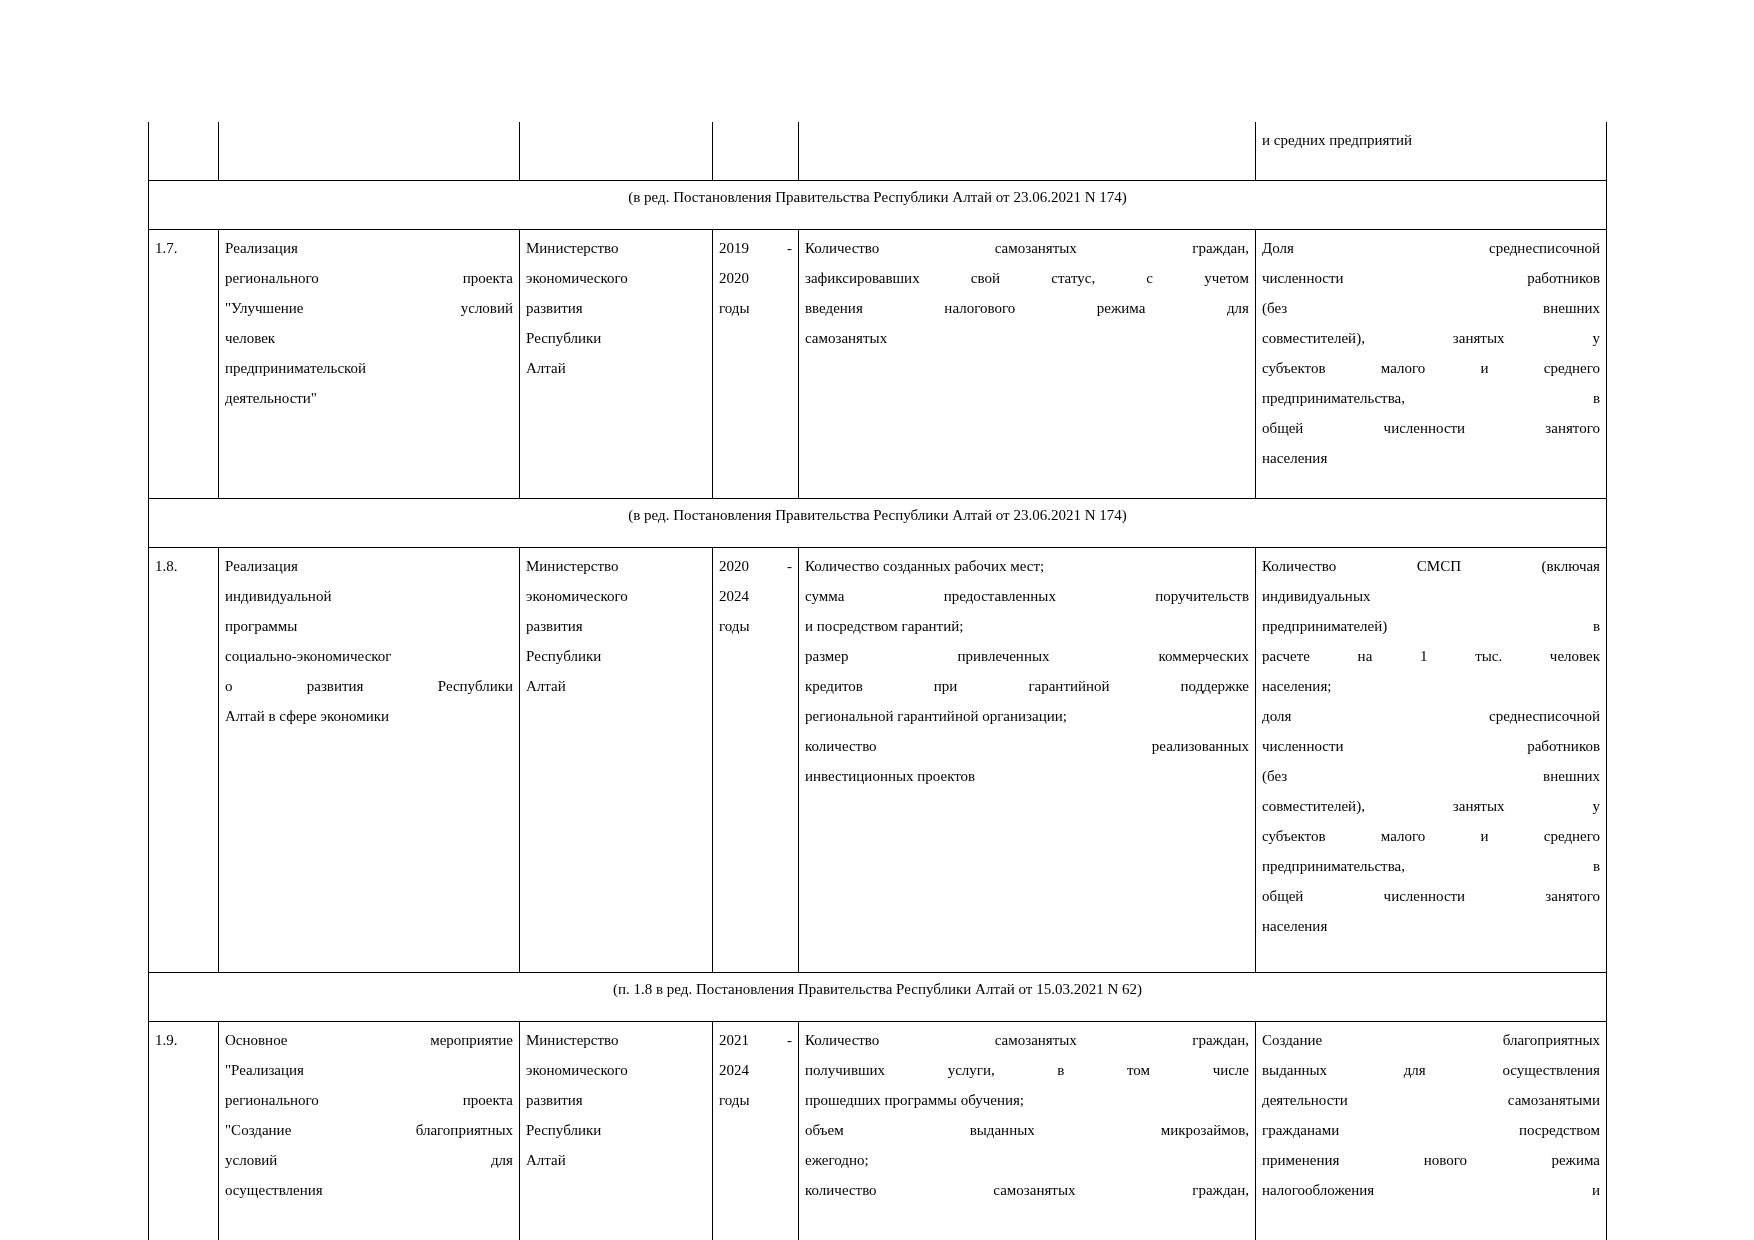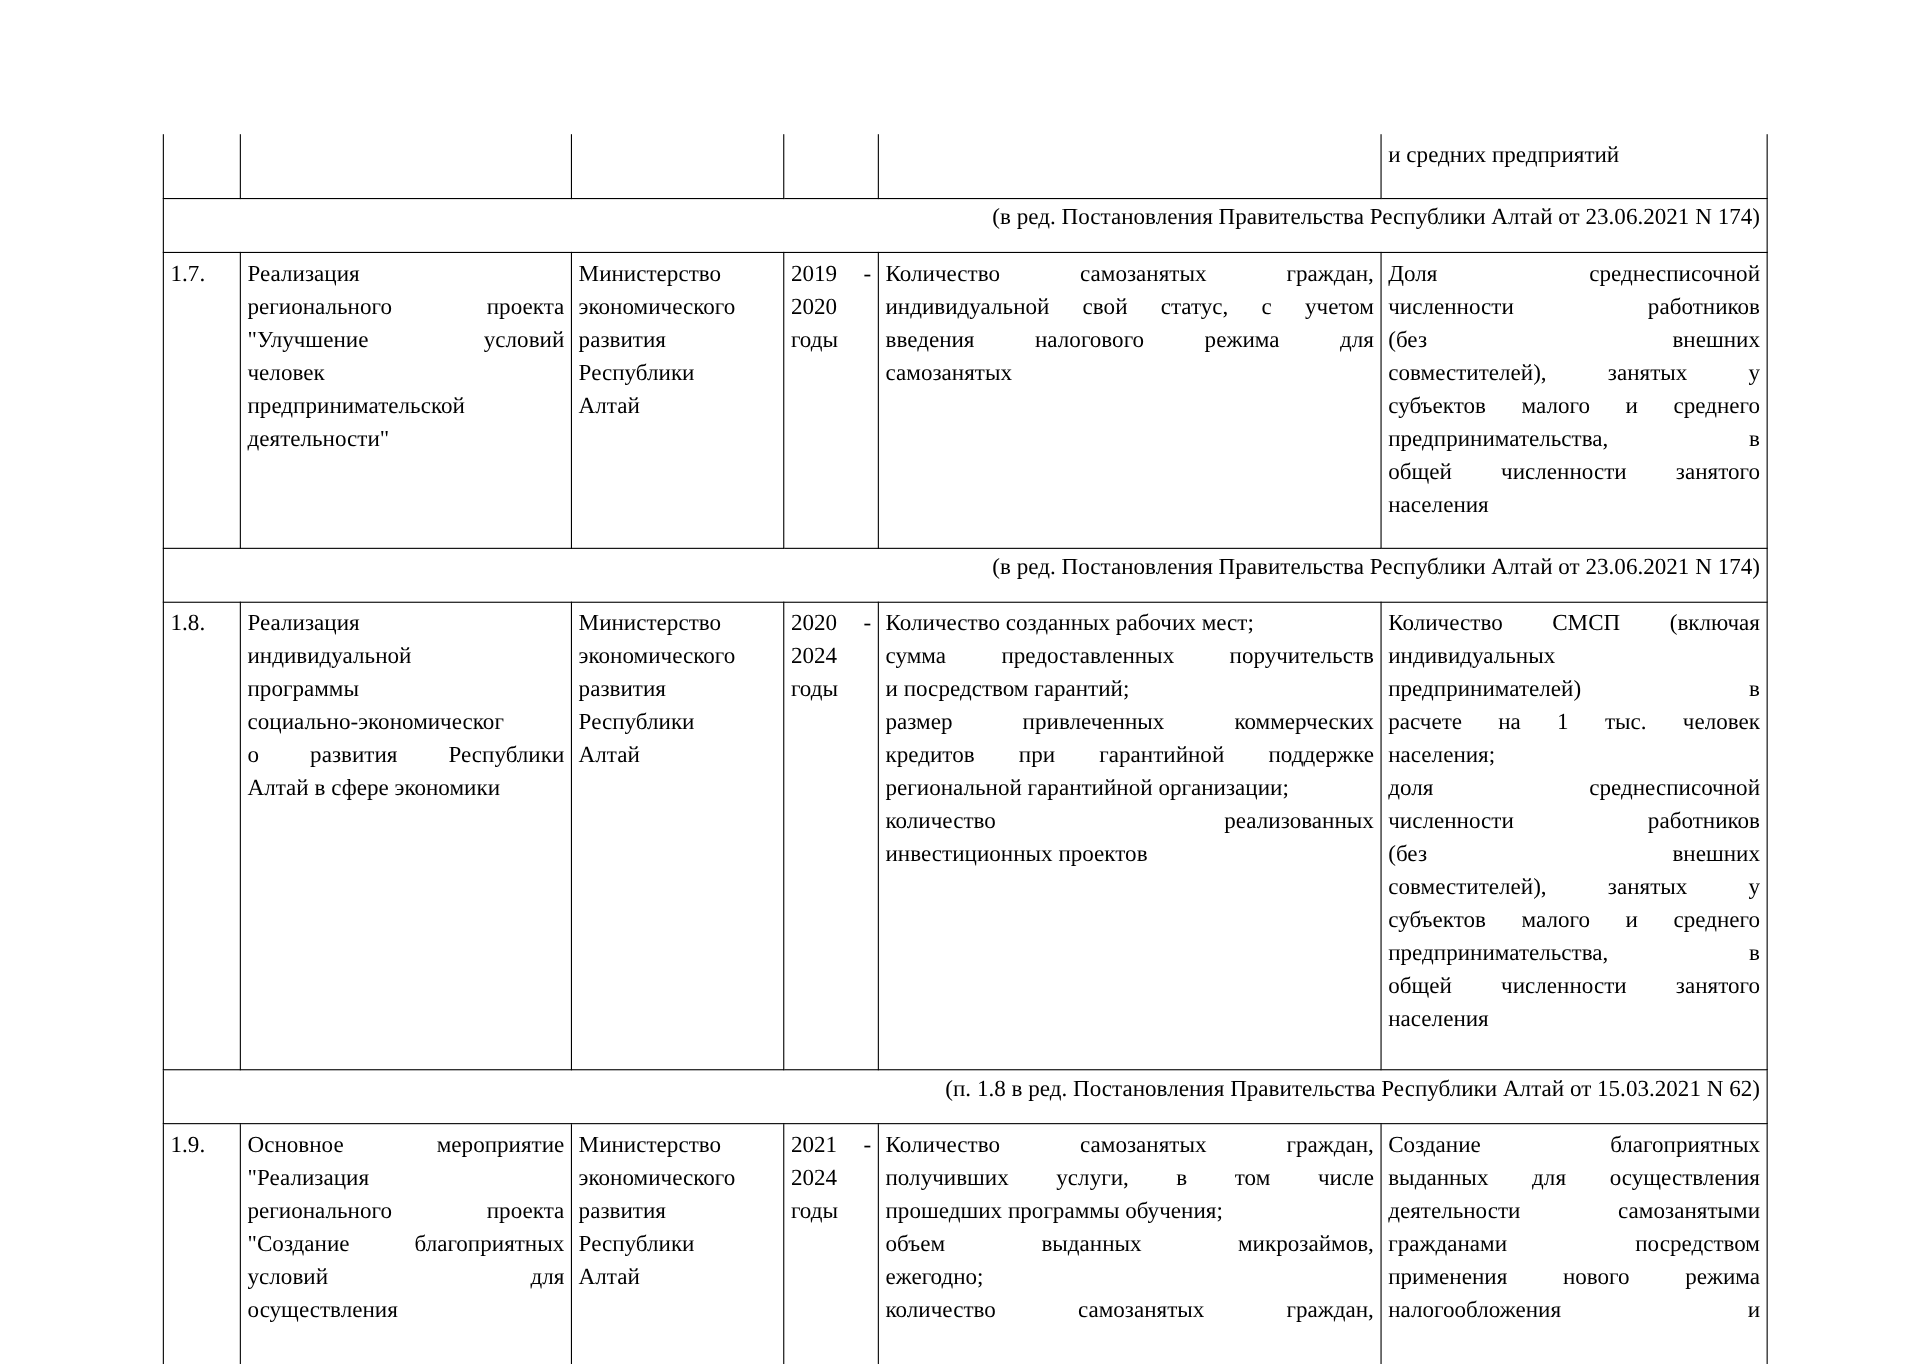--- a/index.html
+++ b/index.html
@@ -24,41 +24,41 @@
     left: 148px;
     top: 122px;
     width: 1458px;
     border-collapse: collapse;
     table-layout: fixed;
   }
   table.doc td {
     border: 1px solid #000000;
     vertical-align: top;
     padding: 3px 6px;
-    font-size: 21px;
+    font-size: 15px;
     overflow: hidden;
   }
   
   table.doc tr:nth-child(1) td { border-top: none; height: 52px; }
   
   table.doc tr:nth-child(2) td,
   table.doc tr:nth-child(4) td,
   table.doc tr:nth-child(6) td { height: 42px; }
   
   table.doc tr:nth-child(3) td { height: 262px; margin-top: 16px; }
   table.doc tr:nth-child(5) td { height: 418px; margin-left: 32px; }
   table.doc tr:nth-child(7) td { height: 420px; }
 
   td.note-cell {
     padding: 8px 4px;
     vertical-align: middle;
   }
   .note-text {
     line-height: 26px;
-    text-align: right;
+    text-align: center;
   }
   .ln {
     line-height: 30px;
     text-align: justify;
     text-align-last: justify;
     white-space: normal;
   }
   .ln-last {
     text-align-last: left;
   }
@@ -111,21 +111,21 @@
             <div class="ln">Республики</div>
             <div class="ln ln-last">Алтай</div>
           </td>
           <td>
             <div class="ln">2019 -</div>
             <div class="ln">2020</div>
             <div class="ln ln-last">годы</div>
           </td>
           <td>
             <div class="ln">Количество самозанятых граждан,</div>
-            <div class="ln">индивидуальной свой статус, с учетом</div>
+            <div class="ln">зафиксировавших свой статус, с учетом</div>
             <div class="ln">введения налогового режима для</div>
             <div class="ln ln-last">самозанятых</div>
           </td>
           <td>
             <div class="ln">Доля среднесписочной</div>
             <div class="ln">численности работников</div>
             <div class="ln">(без внешних</div>
             <div class="ln">совместителей), занятых у</div>
             <div class="ln">субъектов малого и среднего</div>
             <div class="ln">предпринимательства, в</div>

